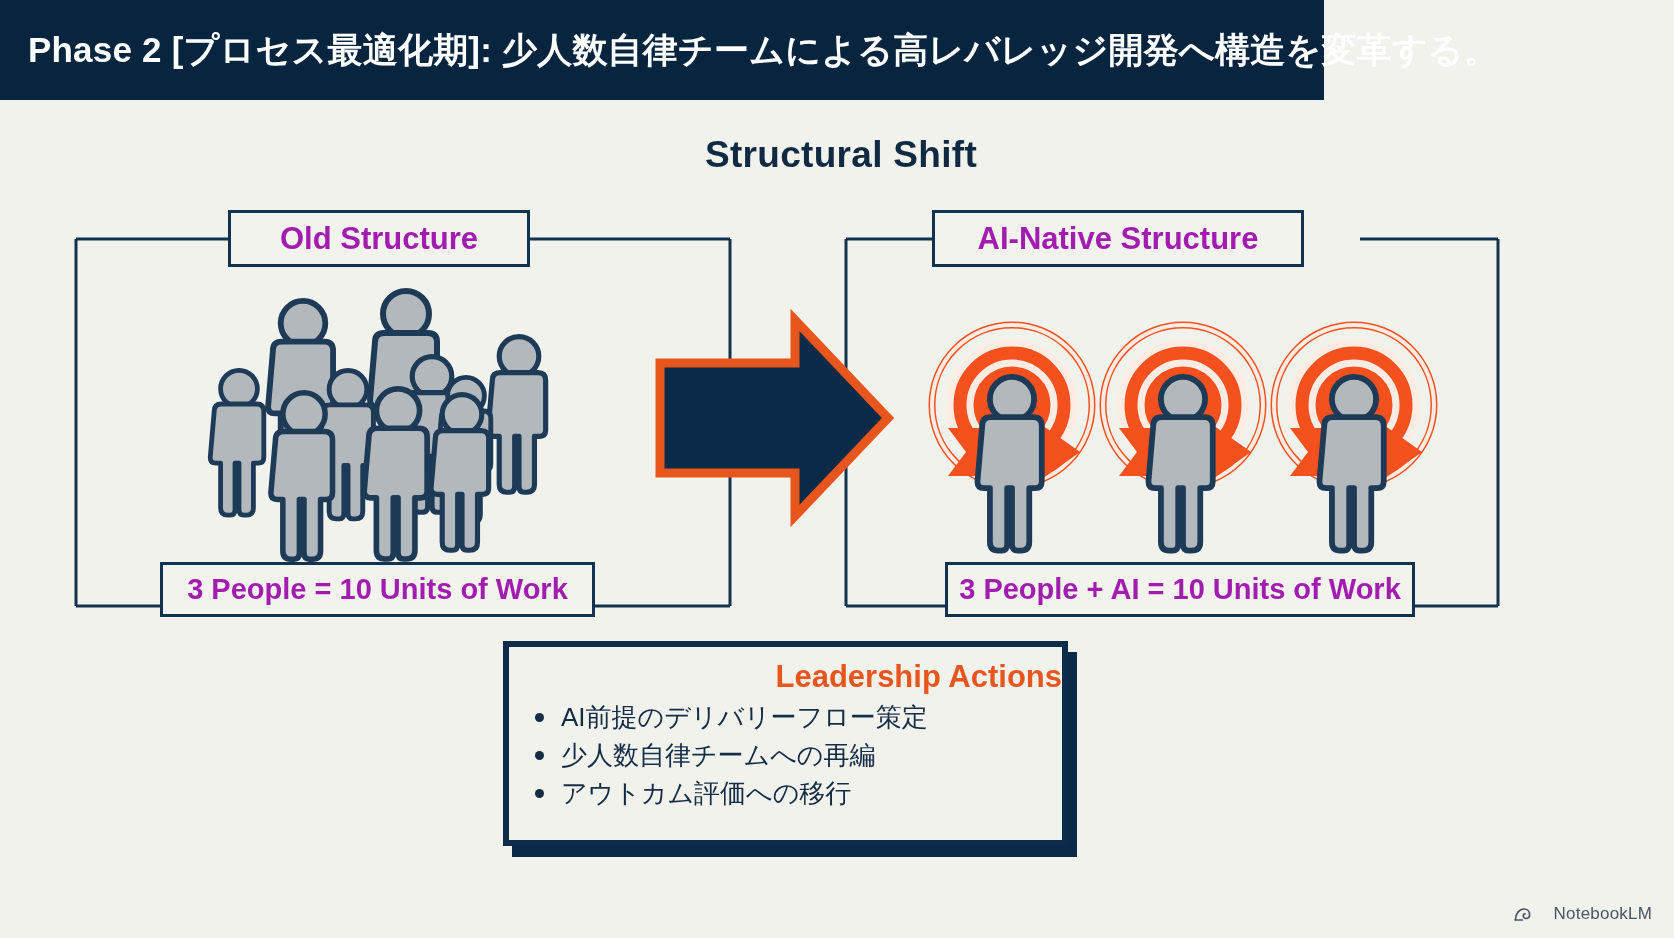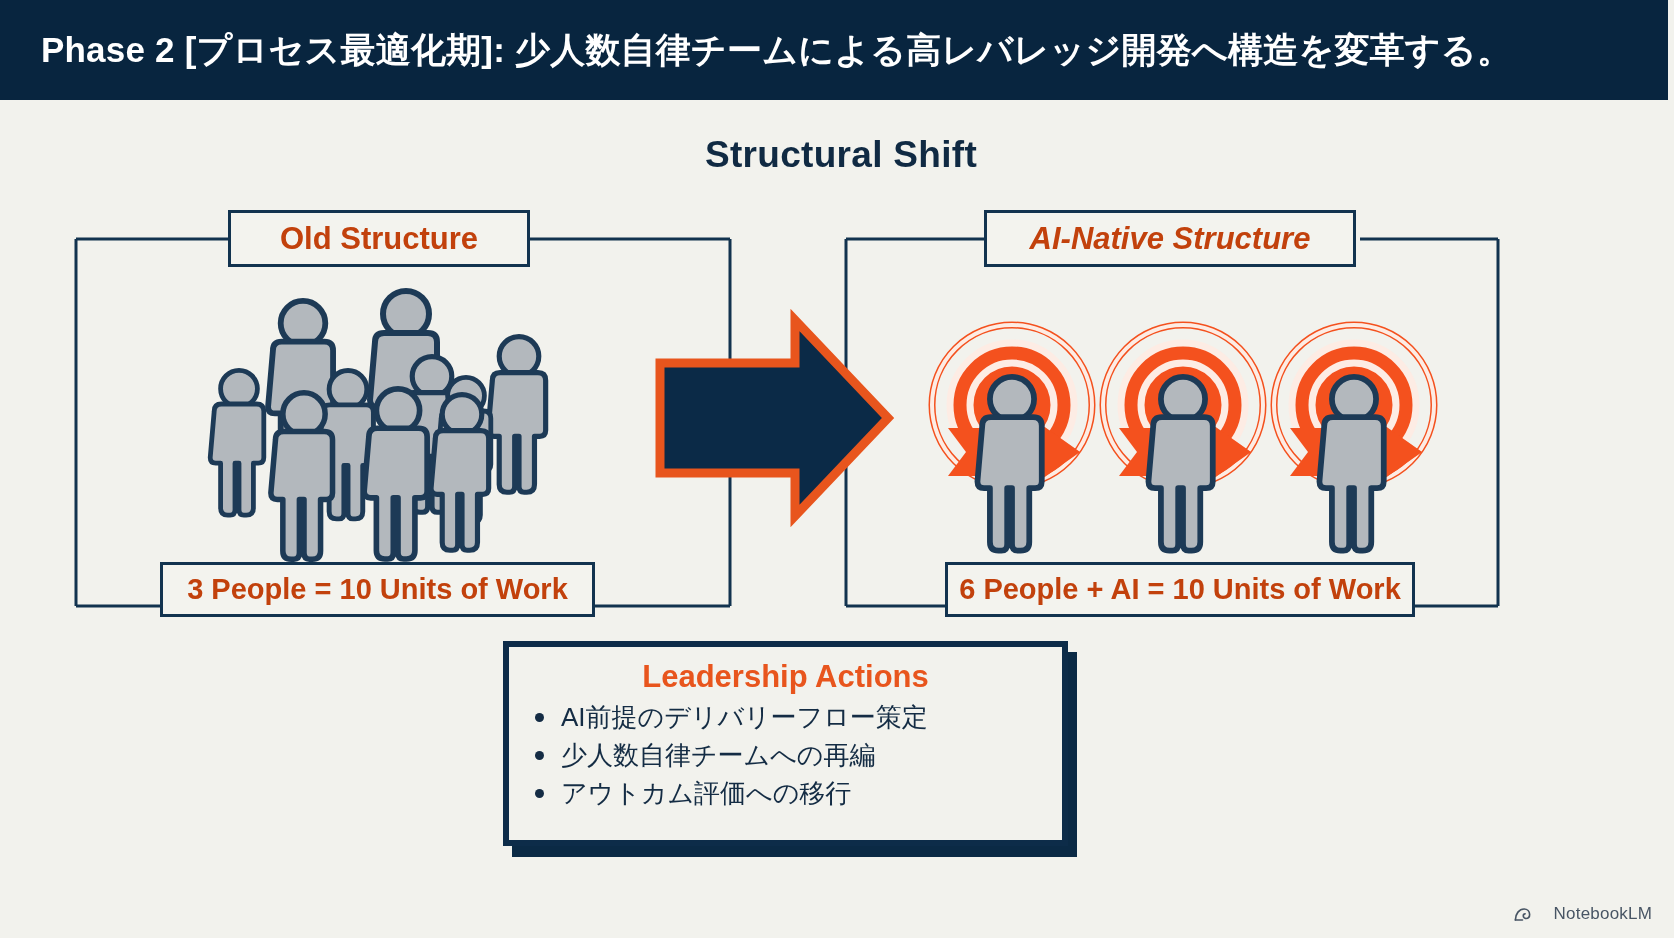--- a/index.html
+++ b/index.html
@@ -17,26 +17,26 @@
     width: 1674px;
     height: 938px;
     background: #f2f2ed;
     overflow: hidden;
   }
 
   
   .header-bar {
     position: absolute;
     left: 0; top: 0;
-    width: 1668px;
+    width: 1324px;
     height: 100px;
     background: #08253f;
     display: flex;
     align-items: center;
-    padding-left: 41px;
+    padding-left: 28px;
   }
   .header-title {
     color: #ffffff;
     font-size: 35px;
     font-weight: bold;
     letter-spacing: 0.2px;
     white-space: nowrap;
     font-family: "Liberation Sans", sans-serif;
   }
 
@@ -53,34 +53,33 @@
   }
 
   
   .chip {
     position: absolute;
     background: #f3f3ee;
     border: 3px solid #12334f;
     display: flex;
     align-items: center;
     justify-content: center;
-    color: #c2410c;
+    color: #a21caf;
     font-weight: bold;
     white-space: nowrap;
   }
   .chip-old {
     left: 228px; top: 210px;
     width: 302px; height: 57px;
     font-size: 31px;
   }
   .chip-ai {
-    left: 984px; top: 210px;
+    left: 932px; top: 210px;
     width: 372px; height: 57px;
     font-size: 31px;
-    font-style: italic;
   }
   .chip-old-foot {
     left: 160px; top: 562px;
     width: 435px; height: 55px;
     font-size: 29px;
   }
   .chip-ai-foot {
     left: 945px; top: 562px;
     width: 470px; height: 55px;
     font-size: 29px;
@@ -98,21 +97,21 @@
   }
   .leadership-box {
     position: absolute;
     left: 503px; top: 641px;
     width: 565px; height: 205px;
     background: #f2f2ed;
     border: 6px solid #0d2c49;
     padding-top: 12px;
   }
   .leadership-title {
-    text-align: center;
+    text-align: right;
     color: #e8551d;
     font-size: 31px;
     font-weight: bold;
     margin-bottom: 4px;
   }
   .leadership-list {
     list-style: none;
     padding: 0 0 0 24px;
   }
   .leadership-list li {
@@ -175,21 +174,21 @@
       <path d="M846 239 L846 606"></path>
       <path d="M1498 239 L1498 606"></path>
       <path d="M846 606 L945 606"></path>
       <path d="M1415 606 L1498 606"></path>
     </g>
   </svg>
 
   <div class="chip chip-old">Old Structure</div>
   <div class="chip chip-ai">AI-Native Structure</div>
   <div class="chip chip-old-foot">3 People = 10 Units of Work</div>
-  <div class="chip chip-ai-foot">6 People + AI = 10 Units of Work</div>
+  <div class="chip chip-ai-foot">3 People + AI = 10 Units of Work</div>
 
   <svg class="people-layer" width="1674" height="938" viewBox="0 0 1674 938" aria-hidden="true">
 
     <defs>
 
       <g id="person">
         <circle cx="0" cy="-74" r="23"></circle>
         <path d="M-31 -46
                  q0 -9 9 -9
                  h44

